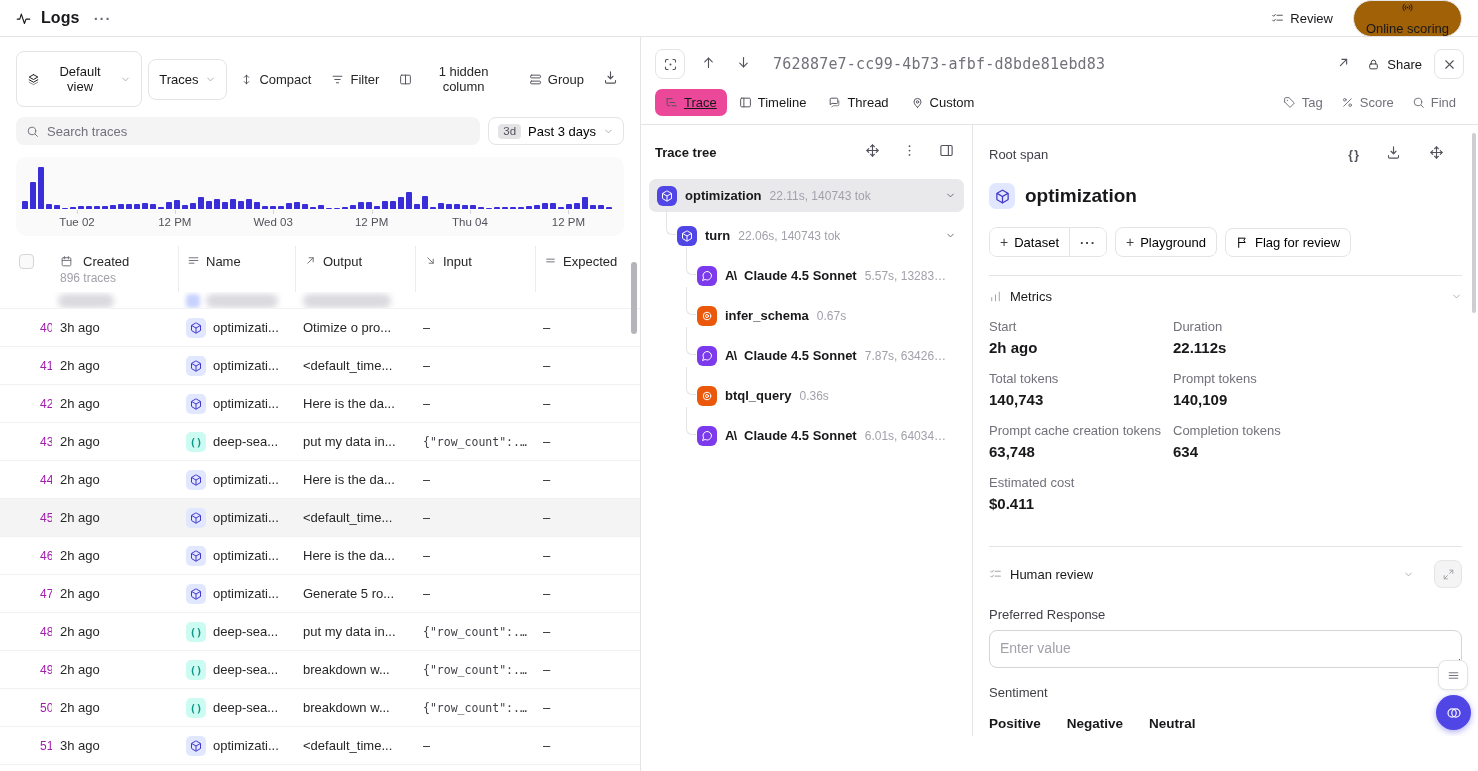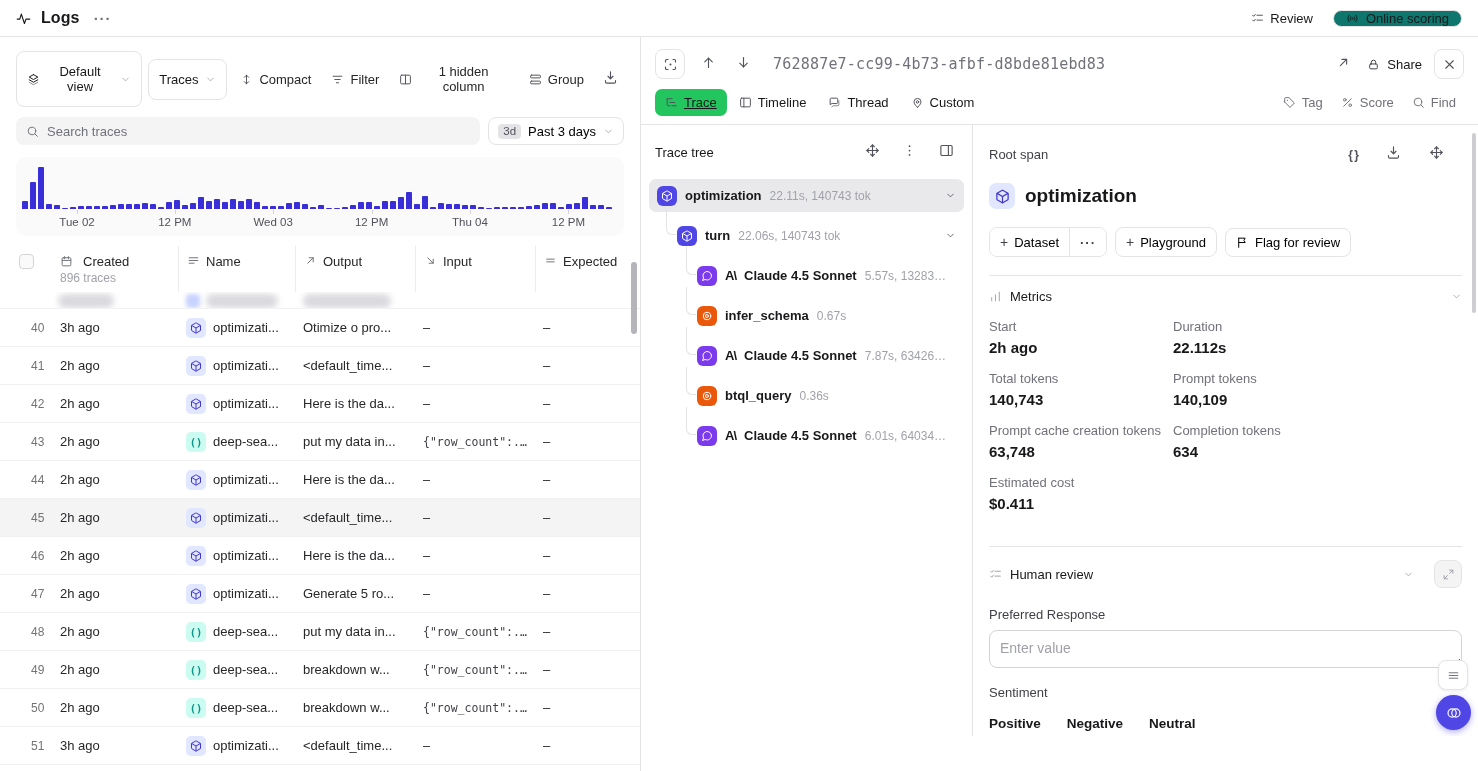--- a/index.html
+++ b/index.html
@@ -15,21 +15,21 @@
   
   .topbar { height:37px; display:flex; align-items:center; justify-content:space-between; padding:0 16px; border-bottom:1px solid #e4e4e7; }
   .topbar-left { display:flex; align-items:center; gap:10px; }
   .logo-icon { color:#18181b; }
   .app-title { font-size:16px; font-weight:700; letter-spacing:.1px; }
   .more-btn { border:none; background:none; color:#71717a; font-size:15px; cursor:pointer; padding:2px 4px; border-radius:6px; }
   .more-btn::before { content:"···"; font-weight:700; letter-spacing:1px; }
   .topbar-right { display:flex; align-items:center; gap:14px; }
   .ghost-btn { display:flex; align-items:center; gap:6px; border:none; background:none; font-size:13px; color:#18181b; cursor:pointer; padding:5px 6px; border-radius:8px; }
   .ghost-btn .ic { color:#52525b; }
-  .pill-btn { display:flex; align-items:center; gap:7px; border:1px solid #e4e4e7; background:#0f766e; font-size:13px; color:#18181b; cursor:pointer; padding:0 12px; border-radius:999px; }
+  .pill-btn { display:flex; align-items:center; gap:7px; border:1px solid #e4e4e7; background:#a16207; font-size:13px; color:#18181b; cursor:pointer; padding:0 12px; border-radius:999px;flex-direction:column; }
 
   
   .main { display:flex; height:734px; }
   .left-panel { width:641px; flex:0 0 641px; border-right:1px solid #e4e4e7; position:relative; overflow:hidden; background:#fff; }
   .right-panel { flex:1; position:relative; background:#fff; }
 
   
   .lp-toolbar { display:flex; align-items:center; gap:6px; padding:14px 16px 10px 16px; }
   .select-btn { display:flex; align-items:center; gap:7px; border:1px solid #e4e4e7; background:#fff; border-radius:8px; padding:12px 10px; font-size:13px; color:#18181b; cursor:pointer; }
   .select-btn .chev { color:#a1a1aa; }
@@ -62,21 +62,21 @@
   .th-created { flex-direction:column; align-items:flex-start; gap:2px; }
   .th-created .line1 { display:flex; align-items:center; gap:10px;justify-content:space-between; }
   .trace-count { font-size:12px; color:#a1a1aa; font-weight:400; }
   .blur-row { height:16px; position:relative; overflow:hidden; }
   .blur-pill { position:absolute; top:2px; height:14px; border-radius:7px; background:#d9d9de; filter:blur(3px); }
   .blur-dot { position:absolute; top:2px; width:14px; height:14px; border-radius:4px; background:#c7d2fe; filter:blur(2px); }
 
   .tbl-body .row { height:38px; border-top:1px solid #f1f1f3; cursor:pointer; }
   .tbl-body .row.selected { background:#f4f4f5; }
   .cell { display:flex; align-items:center; padding:0 8px; overflow:hidden; white-space:nowrap; font-size:13px; color:#27272a; }
-  .cell.num { justify-content:flex-start; padding-left:31px; color:#737373; font-size:12px;text-align:center; }
+  .cell.num { justify-content:flex-start; padding-left:40px; color:#a21caf; font-size:12px;text-align:center; }
   .cell .truncate { overflow:hidden; text-overflow:ellipsis; }
   .name-cell { gap:7px; }
   .type-chip { width:20px; height:20px; border-radius:5px; display:flex; align-items:center; justify-content:center; flex:0 0 auto; }
   .type-chip.task { background:#e0e7ff; color:#4338ca; }
   .type-chip.task svg { width:12px; height:12px; stroke:currentColor; fill:none; stroke-width:2; stroke-linecap:round; stroke-linejoin:round; }
   .type-chip.function { background:#ccfbf1; color:#0d9488; font-family:"DejaVu Sans Mono",monospace; font-size:10.5px; font-weight:700; }
   .type-chip.function::before { content:"()"; }
   .cell.out-mono { font-family:"DejaVu Sans Mono","Liberation Mono",monospace; font-size:11.5px; color:#3f3f46; }
   .lp-scroll-thumb { position:absolute; right:3px; top:225px; width:6px; height:72px; border-radius:3px; background:#b4b4ba; }
 
@@ -85,28 +85,28 @@
   .sq-btn { width:30px; height:30px; border:1px solid #e4e4e7; border-radius:8px; background:#fff; display:flex; align-items:center; justify-content:center; color:#52525b; cursor:pointer; }
   .nav-arrow { border:none; background:none; color:#52525b; padding:4px; cursor:pointer; }
   .trace-id { color:#71717a; font-size:15px; margin-left:6px; letter-spacing:.2px; }
   .rp-header .spacer, .rp-tabs .spacer { flex:1; }
   .share-btn { display:flex; align-items:center; gap:7px; border:none; background:none; font-size:13px; color:#18181b; cursor:pointer; }
   .share-btn .ic { color:#3f3f46; }
 
   .rp-tabs { display:flex; align-items:center; gap:2px; padding:4px 14px 8px 14px; border-bottom:1px solid #e4e4e7; }
   .tab { display:flex; align-items:center; gap:6px; padding:6px 10px; border:none; background:none; border-radius:7px; font-size:13px; color:#18181b; cursor:pointer; }
   .tab .ic { color:#52525b; }
-  .tab.active { background:#22c55e; font-weight:500;text-decoration:underline; }
+  .tab.active { background:#ec4899; font-weight:500;text-decoration:underline; }
   .rp-action { display:flex; align-items:center; gap:6px; border:none; background:none; font-size:13px; color:#71717a; cursor:pointer; padding:5px 8px; }
 
   
   .detail-body { display:flex; height:611px; }
   .trace-tree { width:332px; flex:0 0 332px; border-right:1px solid #e4e4e7; padding-top:2px; }
   .tt-header { display:flex; align-items:center; padding:12px 14px; }
-  .tt-title { font-size:13px; font-weight:400; color:#18181b; flex:1; }
+  .tt-title { font-size:13px; font-weight:700; color:#18181b; flex:1; }
   .tt-icons { display:flex; align-items:center; gap:14px; color:#a1a1aa; }
   .tt-rows { padding:2px 8px; position:relative; }
   .tt-row { position:relative; height:33px; margin-bottom:7px; border-radius:7px; display:flex; align-items:center; gap:8px; cursor:pointer; padding-right:8px; }
   .tt-row.selected { background:#e9e9ec; }
   .tt-chip { width:20px; height:20px; border-radius:6px; display:flex; align-items:center; justify-content:center; color:#fff; flex:0 0 auto; }
   .tt-chip svg { width:12px; height:12px; stroke:#fff; fill:none; stroke-width:2; stroke-linecap:round; stroke-linejoin:round; }
   .tt-chip.task { background:#4f46e5; }
   .tt-chip.llm { background:#7c3aed; }
   .tt-chip.tool { background:#ea580c; }
   .tt-name { font-weight:600; font-size:13px; color:#18181b; white-space:nowrap; }

